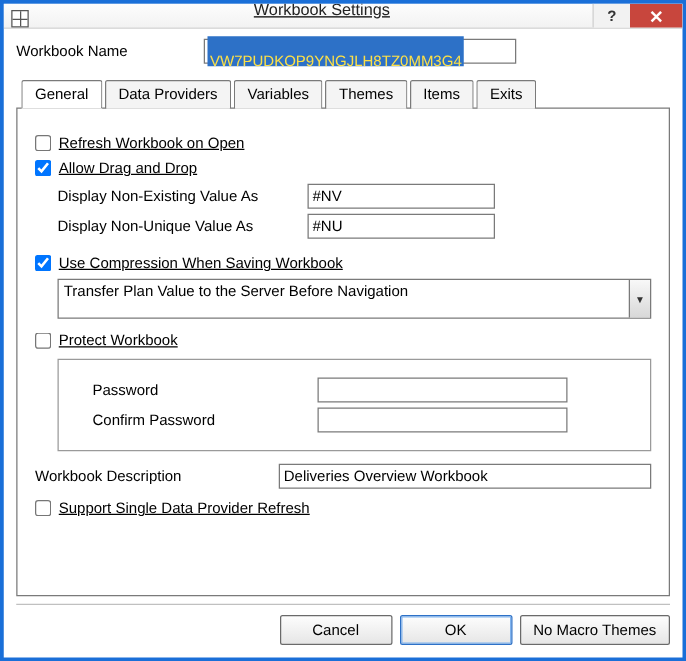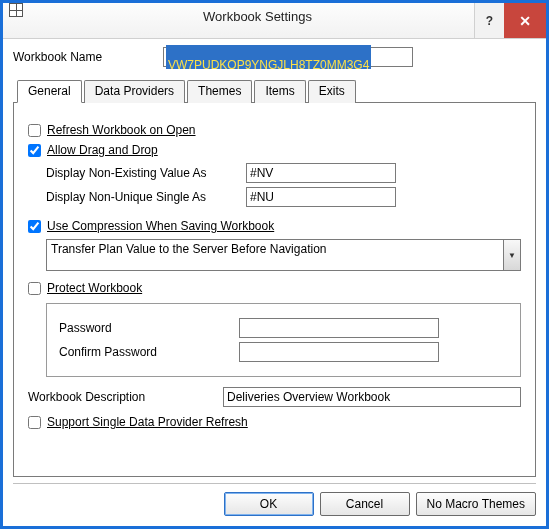--- a/index.html
+++ b/index.html
@@ -10,26 +10,27 @@
     background: #fff;
     width: 549px;
     height: 529px;
     border: 3px solid #1a6fd8;
     display: flex;
     flex-direction: column;
     color: #000;
   }
   
   .titlebar {
-    height: 36px;
+    height: 20px;
     background: linear-gradient(#fdfdfd,#f2f2f2);
     border-bottom: 1px solid #d0d0d0;
     display: flex;
-    align-items: flex-start;
-    position: relative;
+    align-items: flex-end;
+    position: relative;
+    text-decoration: underline;
   }
   .titlebar .appicon {
     width: 26px;
     display: flex;
     align-items: center;
     justify-content: center;
   }
   .appicon-box {
     width: 14px; height: 14px;
     border: 1px solid #555;
@@ -197,21 +198,21 @@
     font-size: 8px;
     color:#333;
   }
 
   fieldset.pw {
     border: 1px solid #9a9a9a;
     margin: 8px 0 10px 18px;
     padding: 10px 12px;
   }
   fieldset.pw .prow {
-    display:flex; align-items:center; margin:4px 0;
+    display:flex; align-items:center; margin:4px 15px;
   }
   fieldset.pw .prow .plabel { width: 180px; }
   fieldset.pw input[type=password] {
     border:1px solid #7a7a7a;
     width: 200px; height:20px;
     background:#fff;
     padding:1px 3px;
     font-family:inherit; font-size:12px;
   }
 
@@ -268,20 +269,21 @@
   <div class="row">
     <span class="lbl wbname-label">Workbook Name</span>
     <div class="wbname-wrap">
       <span class="selected-text">VW7PUDKOP9YNGJLH8TZ0MM3G4</span>
     </div>
   </div>
 
   <div class="tabs">
     <div class="tab active">General</div>
     <div class="tab">Data Providers</div>
+    <div class="tab">Variables</div>
     <div class="tab">Themes</div>
     <div class="tab">Items</div>
     <div class="tab">Exits</div>
   </div>
 
   <div class="tabpanel">
 
     <div class="chk-row">
       <input type="checkbox" style="">
       <span class="lbl">Refresh Workbook on Open</span>
@@ -291,21 +293,21 @@
       <input type="checkbox" checked="" style="">
       <span class="lbl">Allow Drag and Drop</span>
     </div>
 
     <div class="field-row">
       <span class="flabel lbl">Display Non-Existing Value As</span>
       <input type="text" class="flat" value="#NV" style="">
     </div>
 
     <div class="field-row">
-      <span class="flabel lbl">Display Non-Unique Single As</span>
+      <span class="flabel lbl">Display Non-Unique Value As</span>
       <input type="text" class="flat" value="#NU" style="">
     </div>
 
     <div class="chk-row" style="margin-top:12px;">
       <input type="checkbox" checked="" style="">
       <span class="lbl">Use Compression When Saving Workbook</span>
     </div>
 
     <div class="select-row">
       <div class="select-box">
@@ -339,16 +341,16 @@
       <input type="checkbox" style="">
       <span class="lbl">Support Single Data Provider Refresh</span>
     </div>
 
   </div>
 </div>
 
 <hr class="sep">
 
 <div class="footer">
+  <button class="winbtn">Cancel</button>
   <button class="winbtn default">OK</button>
-  <button class="winbtn">Cancel</button>
   <button class="winbtn" style="min-width:110px;">No Macro Themes</button>
 </div>
 
 </body></html>

